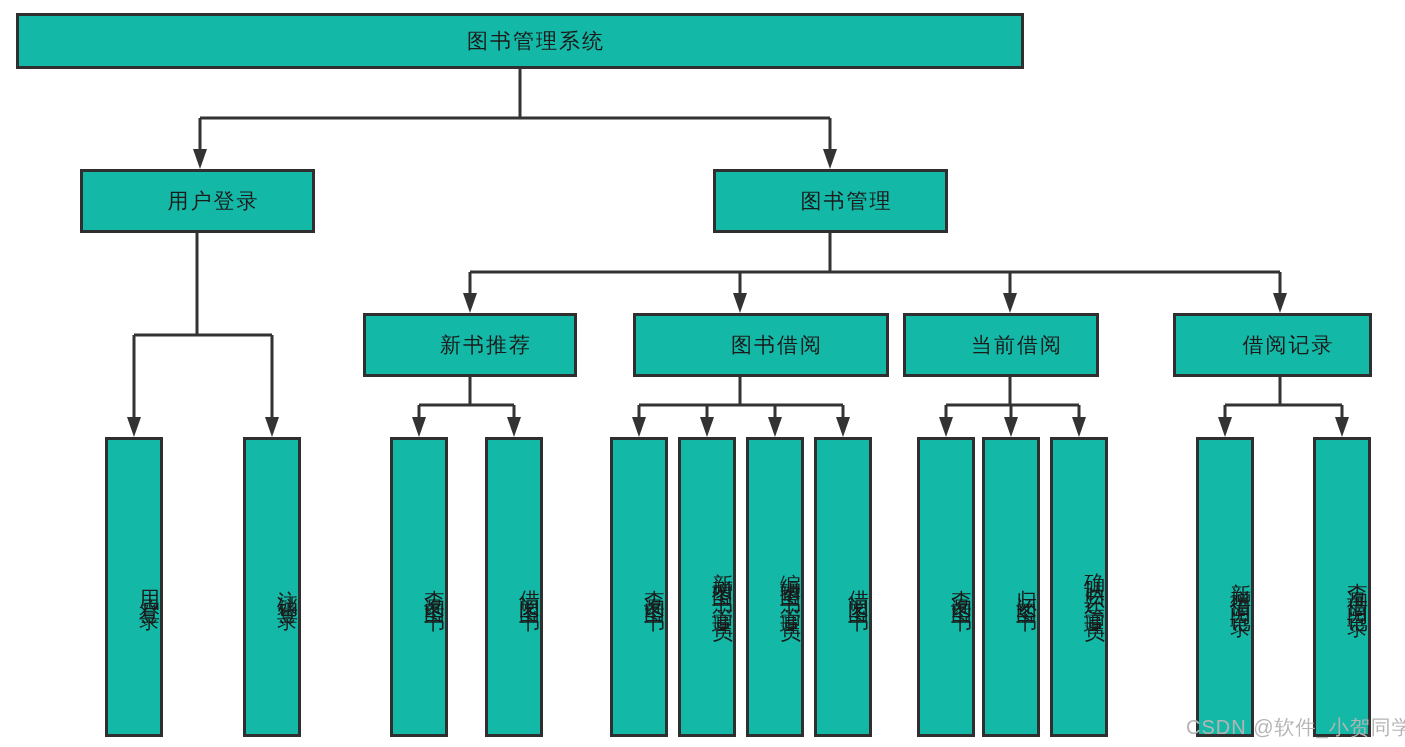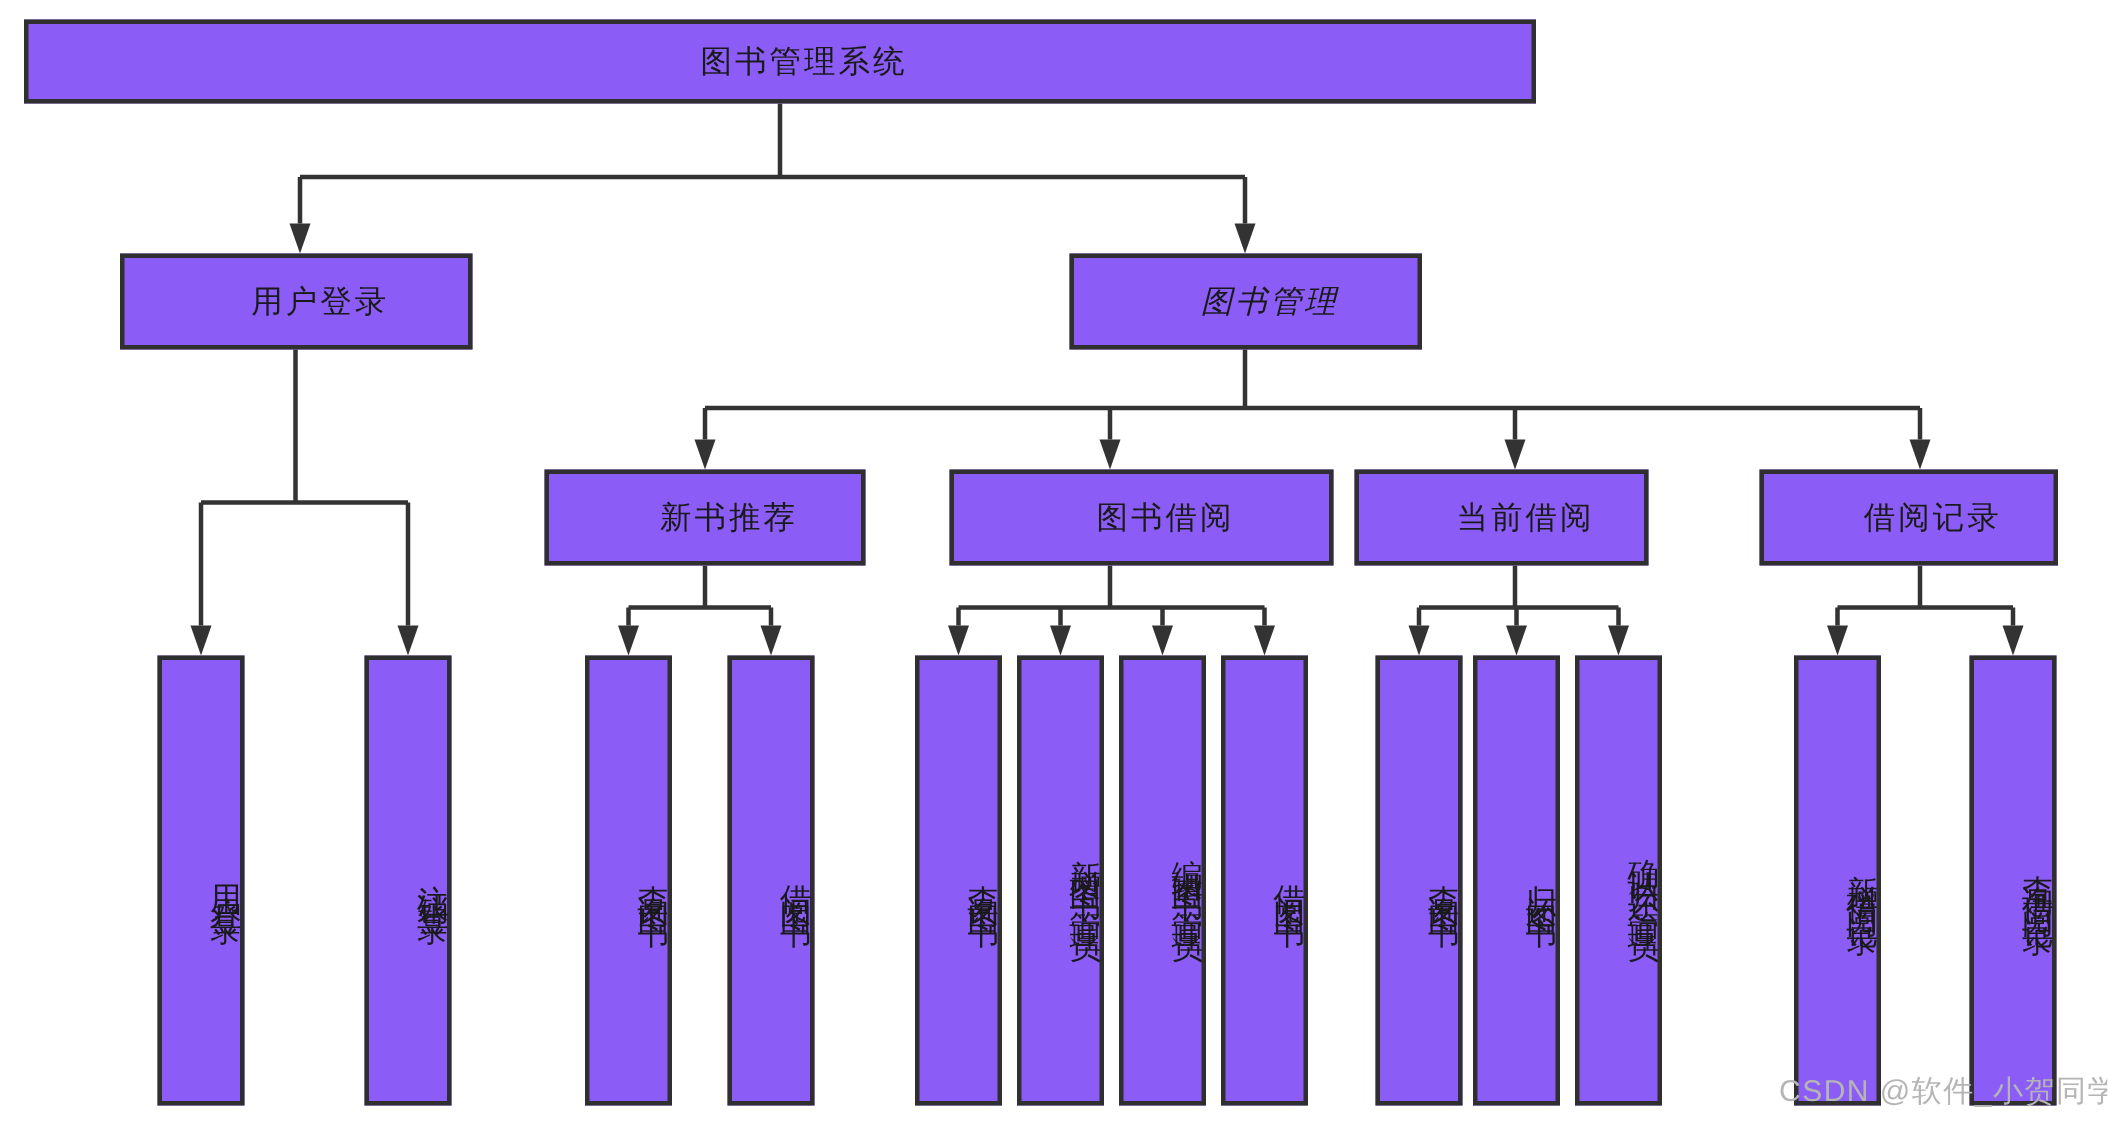--- a/index.html
+++ b/index.html
@@ -18,21 +18,21 @@
   svg.connectors {
     position: absolute;
     left: 0; top: 0;
     width: 1405px; height: 747px;
     pointer-events: none;
   }
   .node {
     position: absolute;
     box-sizing: border-box;
     border: 3px solid #2f2f2f;
-    background: #8b5cf6;
+    background: #14b8a6;
     display: flex;
     align-items: center;
     justify-content: center;
     color: #1a1a1a;
     padding-left: 32px;
   }
   .hbox {
     font-size: 21px;
     letter-spacing: 2px;
     white-space: nowrap;
@@ -41,21 +41,21 @@
     writing-mode: vertical-rl;
     text-orientation: mixed;
     font-size: 21px;
     letter-spacing: 7px;
     line-height: 1;
     white-space: nowrap;
   }
   
   #n-root        { left: 16px;  top: 13px;  width: 1008px; height: 56px; }
   #n-user-login  { left: 80px;  top: 169px; width: 235px;  height: 64px; }
-  #n-book-mgmt   { left: 713px; top: 169px; width: 235px;  height: 64px; font-style: italic; }
+  #n-book-mgmt   { left: 713px; top: 169px; width: 235px;  height: 64px; }
   #n-new-rec     { left: 363px; top: 313px; width: 214px;  height: 64px; text-align: right; }
   #n-borrow      { left: 633px; top: 313px; width: 256px;  height: 64px; }
   #n-current     { left: 903px; top: 313px; width: 196px;  height: 64px; }
   #n-records     { left: 1173px;top: 313px; width: 199px;  height: 64px; }
   .leaf { top: 437px; width: 58px; height: 300px; }
   #lf-a1 { left: 105px; }
   #lf-a2 { left: 243px; }
   #lf-b1 { left: 390px; }
   #lf-b2 { left: 485px; }
   #lf-c1 { left: 610px; }

